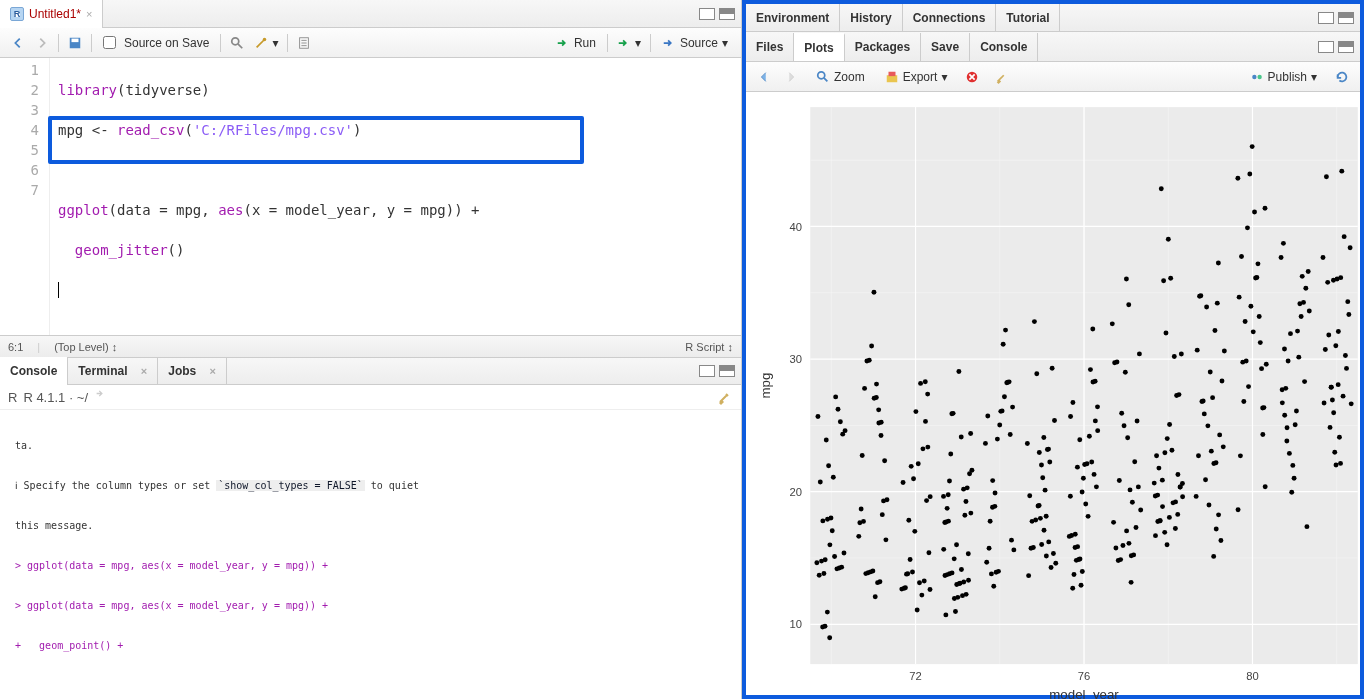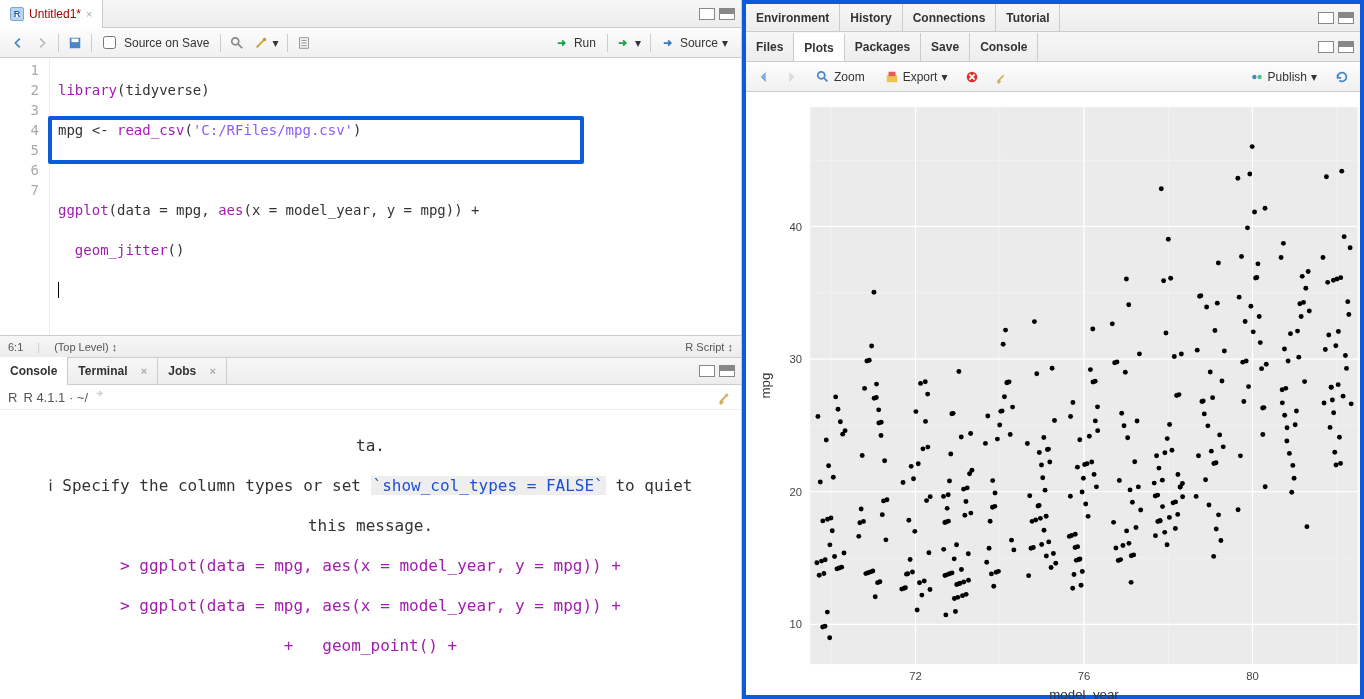--- a/index.html
+++ b/index.html
@@ -21,37 +21,37 @@
 .icon-only { padding: 2px 4px; }
 .editor { flex: 1; display: flex; font-family: "Lucida Console", Monaco, monospace; font-size: 14px; line-height: 20px; background: #fff; overflow: hidden; position: relative; }
 .gutter { width: 50px; text-align: right; padding-right: 10px; color: #aaa; background: #fff; border-right: 1px solid #eee; padding-top: 2px; }
 .code { flex: 1; padding: 2px 8px; white-space: pre; position: relative; }
 .hl-box { position: absolute; border: 4px solid #0d5bdd; pointer-events: none; border-radius: 2px; }
 .statusbar { display: flex; align-items: center; height: 22px; background: linear-gradient(#f7f7f7,#ececec); border-top: 1px solid #ccc; font-size: 11px; color: #555; padding: 0 8px; }
 .statusbar .right-status { margin-left: auto; }
 .console-tabs { display: flex; align-items: center; height: 28px; background: linear-gradient(#f7f7f7,#ededed); border-bottom: 1px solid #ccc; border-top: 1px solid #ccc; }
 .console-tabs .tab { font-weight: bold; }
 .console-head { display: flex; align-items: center; padding: 4px 8px; gap: 6px; color: #555; border-bottom: 1px solid #eee; }
-.console-body { flex: 1; padding: 6px 24px; font-family: "Lucida Console", Monaco, monospace; font-size: 16px; line-height: 20px; overflow: hidden; white-space: pre; text-align: center; }
+.console-body { flex: 1; padding: 6px 15px; font-family: "Lucida Console", Monaco, monospace; font-size: 10px; line-height: 20px; overflow: hidden; white-space: pre; }
 .env-tabs { display: flex; align-items: center; height: 28px; background: linear-gradient(#f7f7f7,#ededed); border-bottom: 1px solid #ccc; }
 .env-tabs .tab { font-weight: bold; border-right: 1px solid #ccc; }
 .plot-tabs { display: flex; align-items: center; height: 30px; background: linear-gradient(#f7f7f7,#ededed); border-bottom: 1px solid #ccc; }
 .plot-tabs .tab { font-weight: bold; }
 .plot-tabs .tab.active { background: #fff; border-top: 2px solid #fff; }
 .plot-toolbar { display: flex; align-items: center; height: 30px; background: linear-gradient(#fdfdfd,#f0f0f0); border-bottom: 1px solid #ccc; padding: 0 6px; gap: 3px; }
 .plot-area { flex: 1; position: relative; background: #fff; }
 .chart { position: absolute; inset: 10px 8px 8px 8px; }
 .plot-panel { fill: #ebebeb; }
 .grid-major { stroke: #fff; stroke-width: 1.2; }
 .grid-minor { stroke: #f5f5f5; stroke-width: 0.6; }
 .axis-text { font-size: 11px; fill: #444; }
 .axis-title { font-size: 13px; fill: #333; }
 .blue { color: #a21caf; }
 .green { color: #8b5cf6; }
-.codegray { color: #1d4ed8; background: #eee; padding: 0 2px; }
+.codegray { color: #0f172a; background: #eee; padding: 0 2px; }
 .cursor-caret { display:inline-block; width:1px; height:16px; background:#000; vertical-align:text-bottom; }
 </style>
 </head>
 <body>
 
 <div class="app">
 
   <div class="left">
 
     <div class="tabbar">

